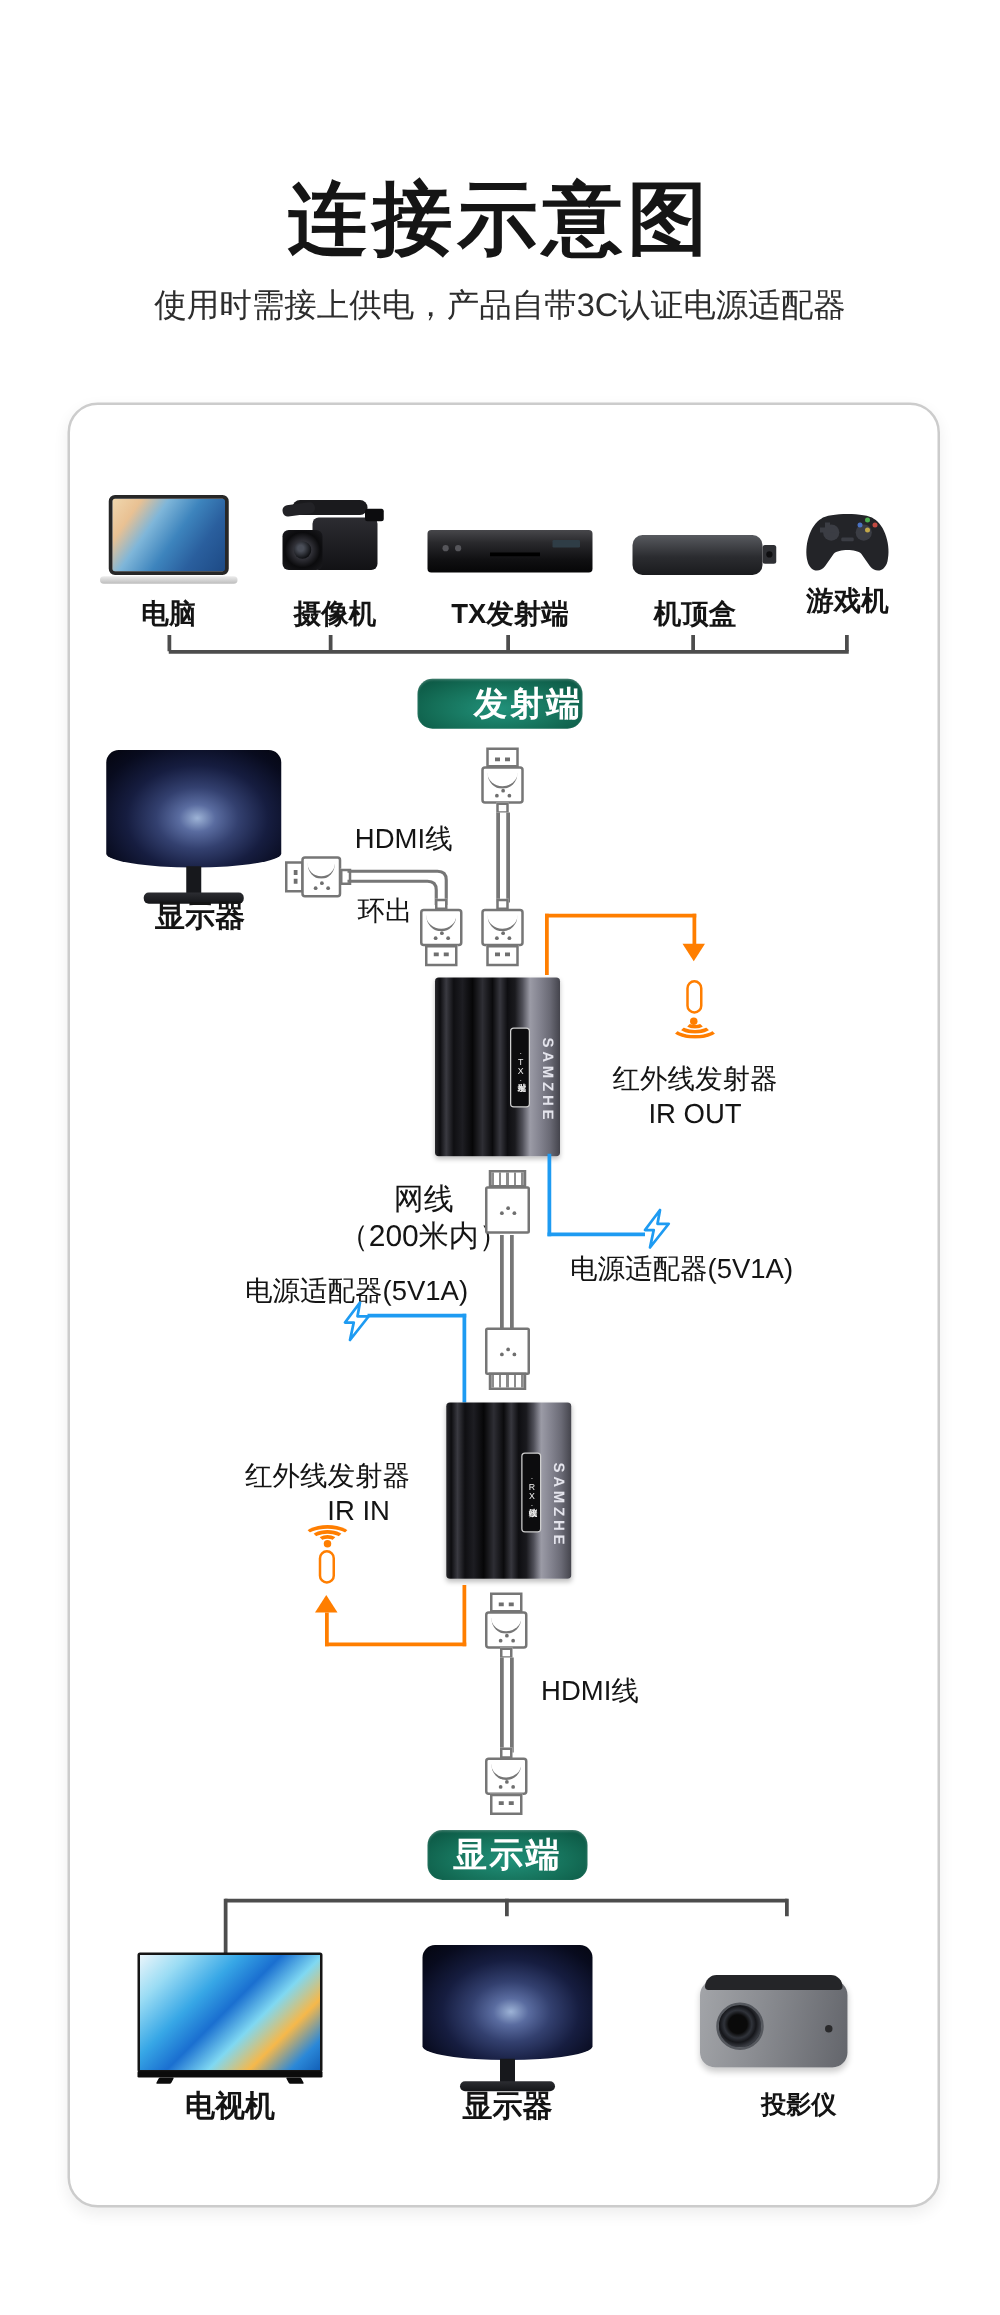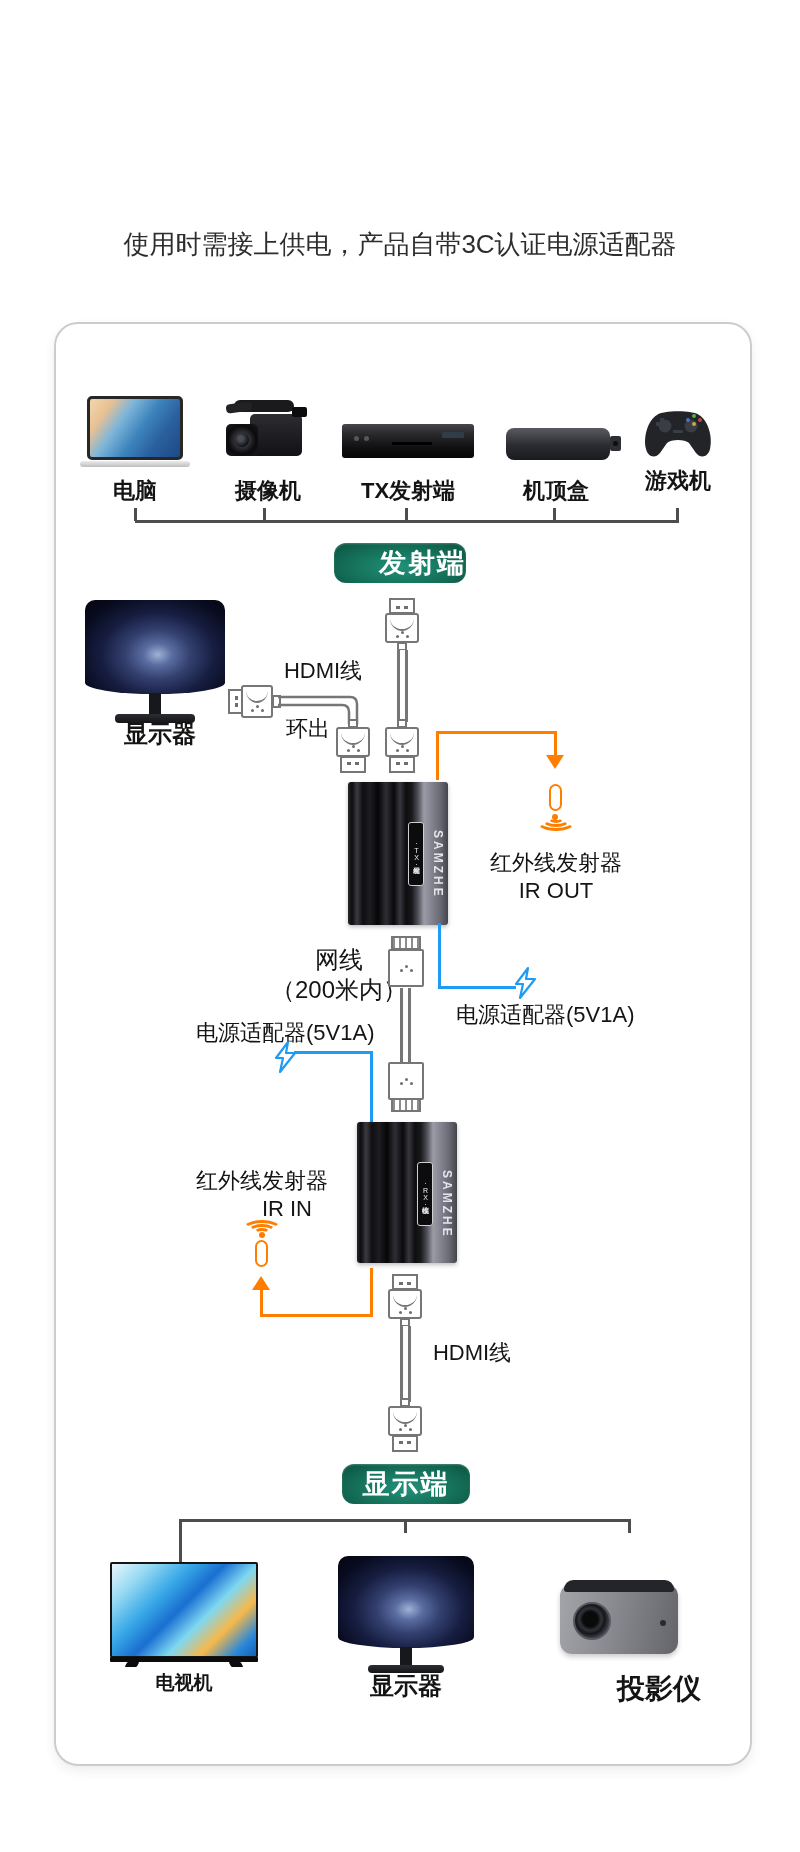--- a/index.html
+++ b/index.html
@@ -118,20 +118,21 @@
   .proj-top { position:absolute; background:#242528; border-radius:10px 10px 3px 3px; }
   .proj-lens { position:absolute; border-radius:50%; border:2px solid #55585e;
      background:radial-gradient(circle at 45% 45%, #0a0a0a 28%, #30333a 42%, #15161a 55%, #3a3d44 70%, #121316 82%); }
   .proj-dot { position:absolute; width:6px; height:6px; border-radius:50%; background:#2a2a2c; }
 </style>
 </head>
 <body>
 
 <div class="canvas">
 
+  <div class="abs title">连接示意图</div>
   <div class="abs subtitle">使用时需接上供电，产品自带3C认证电源适配器</div>
 
   <div class="abs frame"></div>
 
   <div class="abs" style="left:80px;top:396px;width:110px;height:74px;">
     <div class="laptop-screen" style="left:7px;top:0;width:96px;height:64px;"></div>
     <div class="laptop-base" style="left:0;top:65px;width:110px;height:6px;"></div>
   </div>
   <div class="abs" style="left:226px;top:398px;width:84px;height:70px;">
     <div class="cam-part" style="left:8px;top:2px;width:60px;height:12px;background:#1a1a1d;border-radius:6px;"></div>
@@ -312,17 +313,17 @@
     <div class="mon-neck" style="left:62px;top:91px;width:12px;height:19px;"></div>
     <div class="mon-base" style="left:30px;top:109px;width:76px;height:8px;"></div>
   </div>
   <div class="abs" style="left:560px;top:1580px;width:118px;height:78px;">
     <div class="proj-body" style="left:0;top:4px;width:118px;height:70px;"></div>
     <div class="proj-top" style="left:4px;top:0;width:110px;height:12px;"></div>
     <div class="proj-lens" style="left:13px;top:22px;width:38px;height:38px;"></div>
     <div class="proj-dot" style="left:100px;top:40px;"></div>
   </div>
 
-  <div class="lbl" style="left:134px;top:1672px;width:100px;font-size:19px;">电视机</div>
+  <div class="lbl" style="left:134px;top:1672px;width:100px;font-size:24px;">电视机</div>
   <div class="lbl" style="left:356px;top:1672px;width:100px;font-size:24px;">显示器</div>
-  <div class="lbl" style="left:609px;top:1672px;width:100px;font-size:28px;">投影仪</div>
+  <div class="lbl" style="left:589px;top:1672px;width:100px;font-size:20px;">投影仪</div>
 
 </div>
 
 </body></html>

